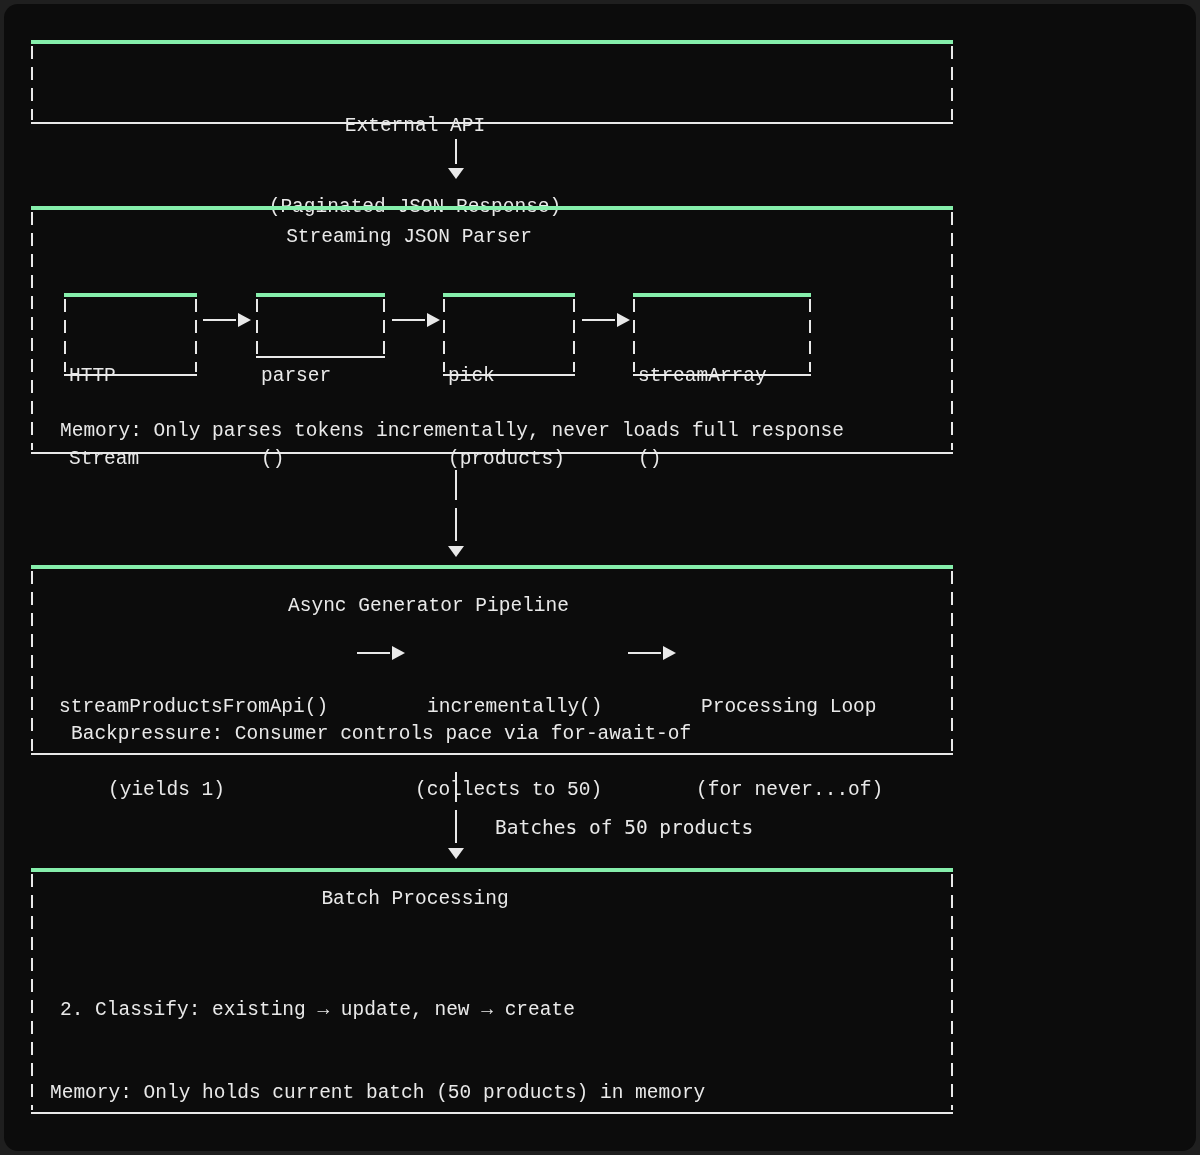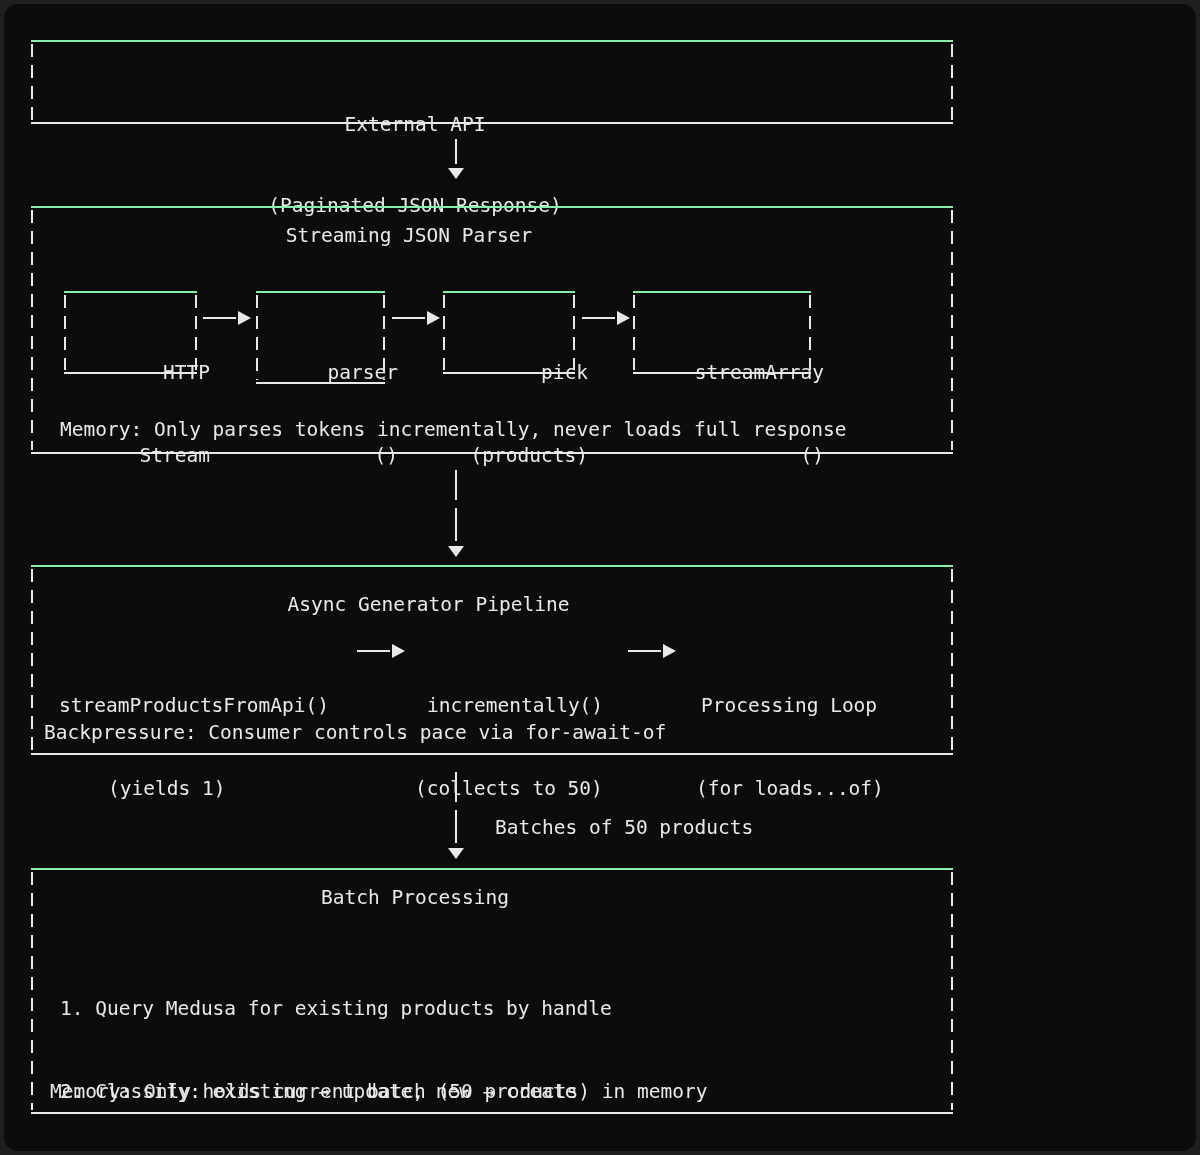--- a/index.html
+++ b/index.html
@@ -22,22 +22,23 @@
   .stage {
     position: absolute;
     left: 0; top: 0;
     width: 1200px; height: 1155px;
     font-size: 19.5px;
   }
   
   .abox {
     position: absolute;
     box-sizing: border-box;
-    border-top: 2px solid #86efac;
+    border-top: 4px solid #86efac;
     border-bottom: 2px solid #e9e9e9;
+    font-family: Liberation Mono, monospace;
   }
   .abox::before, .abox::after {
     content: "";
     position: absolute;
     top: 2px; bottom: 2px;
     width: 2px;
     background: repeating-linear-gradient(180deg, #e9e9e9 0 13px, transparent 13px 21px);
     pointer-events: none;
   }
   .abox::before { left: 0; }
@@ -57,23 +58,23 @@
     line-height: 27px;
     white-space: pre;
   }
   .steps { 
     position: absolute;
     line-height: 27.5px;
     white-space: pre;
   }
   .node .ntext {
     position: absolute;
-    left: 13px; top: 11px;
+    left: 5px; top: 11px;
     width: 100%;
-    text-align: right;
+    text-align: left;
     line-height: 27.5px;
     white-space: pre;
   }
   .stagecol {
     position: absolute;
     line-height: 27.5px;
     white-space: pre;
   }
   
   .harrow {
@@ -130,21 +131,21 @@
     <div class="btitle" style="padding-top:14px; padding-right:166px;">Streaming JSON Parser</div>
 
     <div class="abox node" style="left:33px; top:83px; width:133px; height:83px;">
       <div class="ntext">
         <div>HTTP</div>
         <div>Stream</div>
       </div>
     </div>
     <div class="harrow" style="left:172px; top:109px; width:33px;"></div>
 
-    <div class="abox node" style="left:225px; top:83px; width:129px; height:93px;">
+    <div class="abox node" style="left:225px; top:83px; width:129px; height:65px;">
       <div class="ntext">
         <div>parser</div>
         <div>()</div>
       </div>
     </div>
     <div class="harrow" style="left:361px; top:109px; width:33px;"></div>
 
     <div class="abox node" style="left:412px; top:83px; width:132px; height:83px;">
       <div class="ntext">
         <div>pick</div>
@@ -177,36 +178,35 @@
     <div class="harrow" style="left:326px; top:83px; width:33px;"></div>
 
     <div class="stagecol" style="left:396px; top:70px;">
       <div>incrementally()</div>
       <div style="margin-left:-12px;">(collects to 50)</div>
     </div>
     <div class="harrow" style="left:597px; top:83px; width:33px;"></div>
 
     <div class="stagecol" style="left:670px; top:70px;">
       <div>Processing Loop</div>
-      <div style="margin-left:-5px;">(for loads...of)</div>
-    </div>
-
-    <div class="note" style="left:13px; top:152px;">Backpressure: Consumer controls pace via for-await-of</div>
+      <div style="margin-left:-5px;">(for never...of)</div>
+    </div>
+
+    <div class="note" style="left:40px; top:152px;">Backpressure: Consumer controls pace via for-await-of</div>
   </div>
 
   <div class="vseg" style="left:455px; top:772px; height:30px;"></div>
   <div class="vseg" style="left:455px; top:810px; height:33px;"></div>
   <div class="vlabel" style="left:476px; top:814px;margin-left:19px;">Batches of 50 products</div>
   <div class="vtri" style="left:448px; top:848px;"></div>
 
   <div class="abox" style="left:31px; top:868px; width:922px; height:246px;">
     <div class="btitle" style="padding-top:14px; padding-right:154px;">Batch Processing</div>
 
     <div class="steps" style="left:29px; top:70px;">
-      <div>1. Query Medusa for existing products by handle</div>
       <div>2. Classify: existing → update, new → create</div>
       
       
     </div>
 
     <div class="note" style="left:19px; top:208px;">Memory: Only holds current batch (50 products) in memory</div>
   </div>
 
 </div>
 

